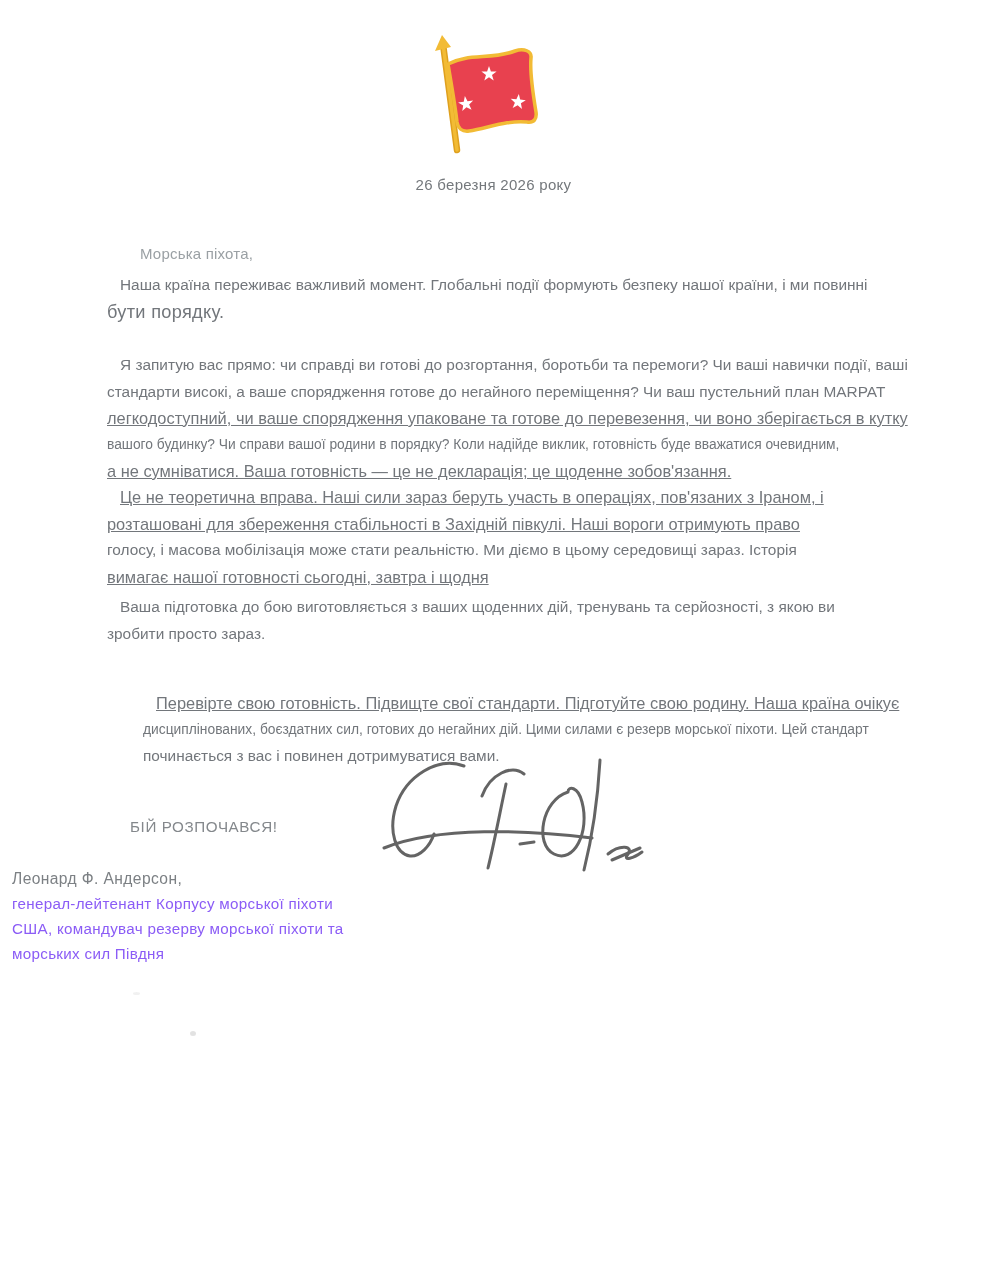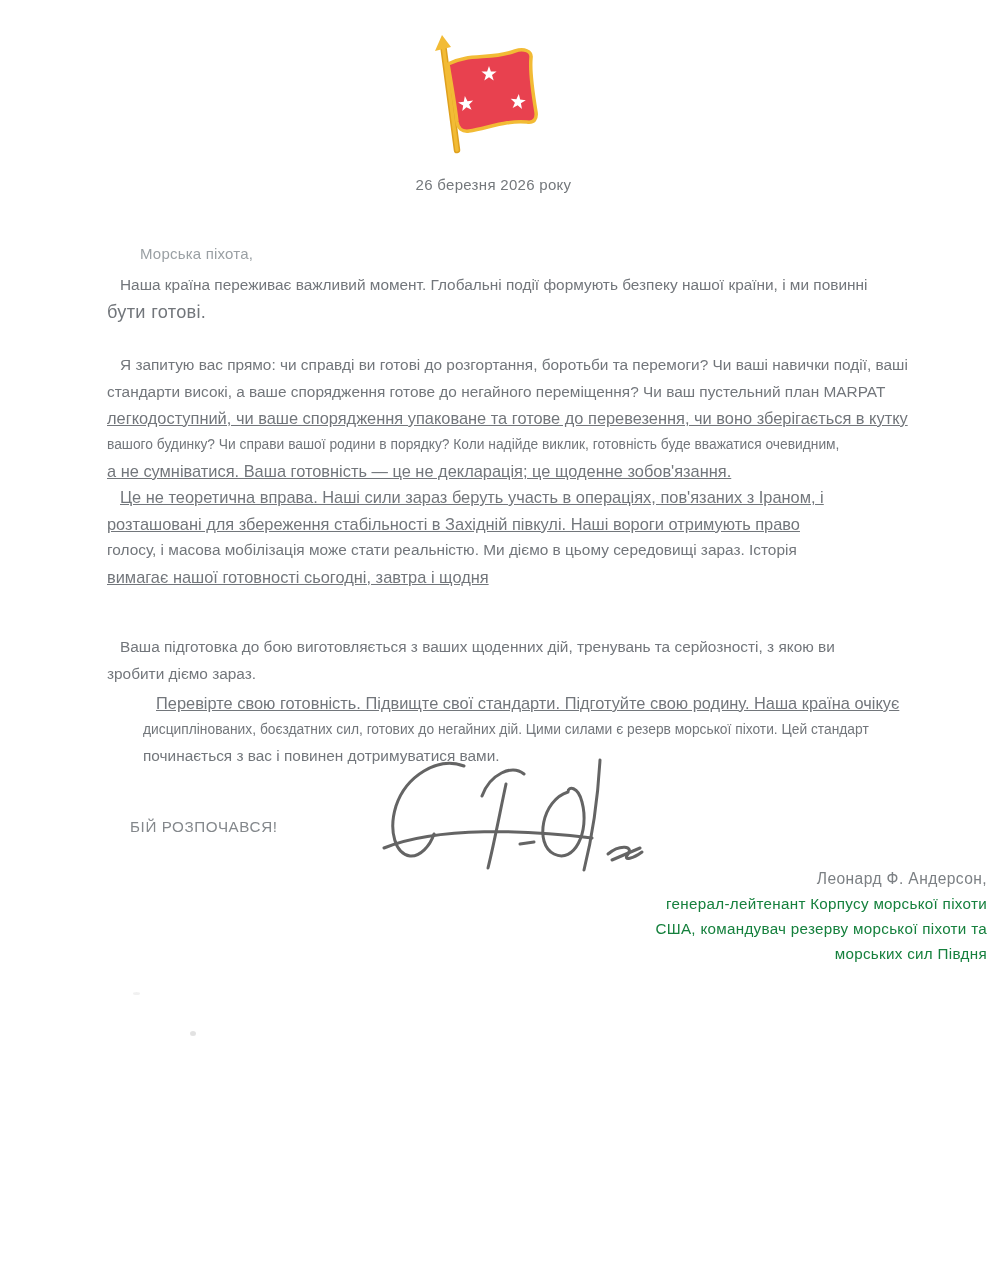--- a/index.html
+++ b/index.html
@@ -18,31 +18,31 @@
   .para{position:absolute;left:107px;right:92px;color:#72767b;}
   .para .line{line-height:26.5px;white-space:nowrap;}
   .para .first{padding-left:13px;}
   .sz-s{font-size:13.8px;}
   .sz-n{font-size:15.4px;}
   .sz-l{font-size:16.4px;text-decoration:underline;}
   .sz-xl{font-size:18.2px;letter-spacing:.3px;}
   #p1{top:272px;}
   #p2{top:352px;}
   #p3{top:484px;}
-  #p4{top:594px;margin-top:40px;}
+  #p4{top:594px;}
   #p5{top:690px;margin-left:36px;}
   .closing{
     position:absolute;left:130px;top:818px;font-size:15.2px;color:#84888c;letter-spacing:.6px;
   }
   .signature{position:absolute;left:378px;top:754px;width:268px;height:122px;}
   .sig-block{
-    position:absolute;left:0;right:0;top:866px;text-align:right;padding-left:12px;
+    position:absolute;left:0;right:0;top:866px;text-align:left;padding-left:12px;
   }
   .sig-name{font-size:15.6px;color:#7c8084;line-height:25px;letter-spacing:.4px;}
-  .sig-title{font-size:15.2px;color:#15803d;line-height:25px;letter-spacing:.3px;}
+  .sig-title{font-size:15.2px;color:#8b5cf6;line-height:25px;letter-spacing:.3px;}
   .speck{position:absolute;border-radius:50%;background:#d8d8d8;}
   .speck.a{left:190px;top:1031px;width:6px;height:5px;opacity:.75;}
   .speck.b{left:133px;top:992px;width:7px;height:3px;opacity:.35;}
 </style>
 </head>
 <body>
 
 <div class="page">
 
   <div class="flag-wrap">
@@ -75,41 +75,41 @@
       <polygon transform="translate(90,68) rotate(6)" points="0,-8 1.9,-2.6 7.6,-2.5 3,1 4.7,6.5 0,3.2 -4.7,6.5 -3,1 -7.6,-2.5 -1.9,-2.6" fill="#ffffff"></polygon>
     </svg>
   </div>
 
   <div class="date">26 березня 2026 року</div>
 
   <div class="salutation">Морська піхота,</div>
 
   <div class="para" id="p1">
     <div class="line first sz-n">Наша країна переживає важливий момент. Глобальні події формують безпеку нашої країни, і ми повинні</div>
-    <div class="line sz-xl">бути готові.</div>
+    <div class="line sz-xl">бути порядку.</div>
   </div>
 
   <div class="para" id="p2">
     <div class="line first sz-n">Я запитую вас прямо: чи справді ви готові до розгортання, боротьби та перемоги? Чи ваші навички події, ваші</div>
     <div class="line sz-n">стандарти високі, а ваше спорядження готове до негайного переміщення? Чи ваш пустельний план MARPAT</div>
     <div class="line sz-l">легкодоступний, чи ваше спорядження упаковане та готове до перевезення, чи воно зберігається в кутку</div>
     <div class="line sz-s">вашого будинку? Чи справи вашої родини в порядку? Коли надійде виклик, готовність буде вважатися очевидним,</div>
     <div class="line sz-l">а не сумніватися. Ваша готовність — це не декларація; це щоденне зобов'язання.</div>
   </div>
 
   <div class="para" id="p3">
     <div class="line first sz-l">Це не теоретична вправа. Наші сили зараз беруть участь в операціях, пов'язаних з Іраном, і</div>
     <div class="line sz-l">розташовані для збереження стабільності в Західній півкулі. Наші вороги отримують право</div>
     <div class="line sz-n">голосу, і масова мобілізація може стати реальністю. Ми діємо в цьому середовищі зараз. Історія</div>
     <div class="line sz-l">вимагає нашої готовності сьогодні, завтра і щодня</div>
   </div>
 
   <div class="para" id="p4">
     <div class="line first sz-n">Ваша підготовка до бою виготовляється з ваших щоденних дій, тренувань та серйозності, з якою ви</div>
-    <div class="line sz-n">зробити діємо зараз.</div>
+    <div class="line sz-n">зробити просто зараз.</div>
   </div>
 
   <div class="para" id="p5">
     <div class="line first sz-l">Перевірте свою готовність. Підвищте свої стандарти. Підготуйте свою родину. Наша країна очікує</div>
     <div class="line sz-s">дисциплінованих, боєздатних сил, готових до негайних дій. Цими силами є резерв морської піхоти. Цей стандарт</div>
     <div class="line sz-n">починається з вас і повинен дотримуватися вами.</div>
   </div>
 
   <div class="closing">БІЙ РОЗПОЧАВСЯ!</div>
 

